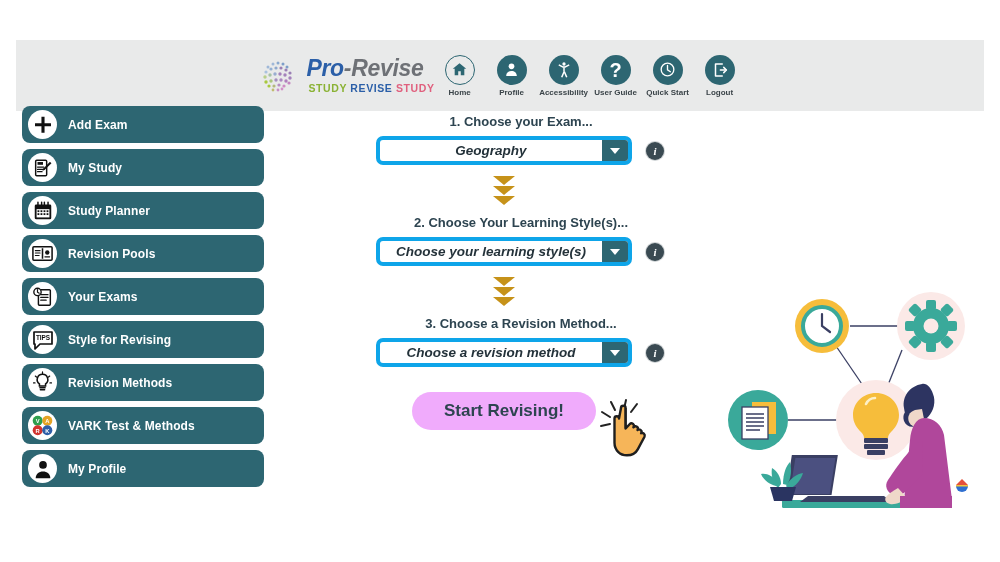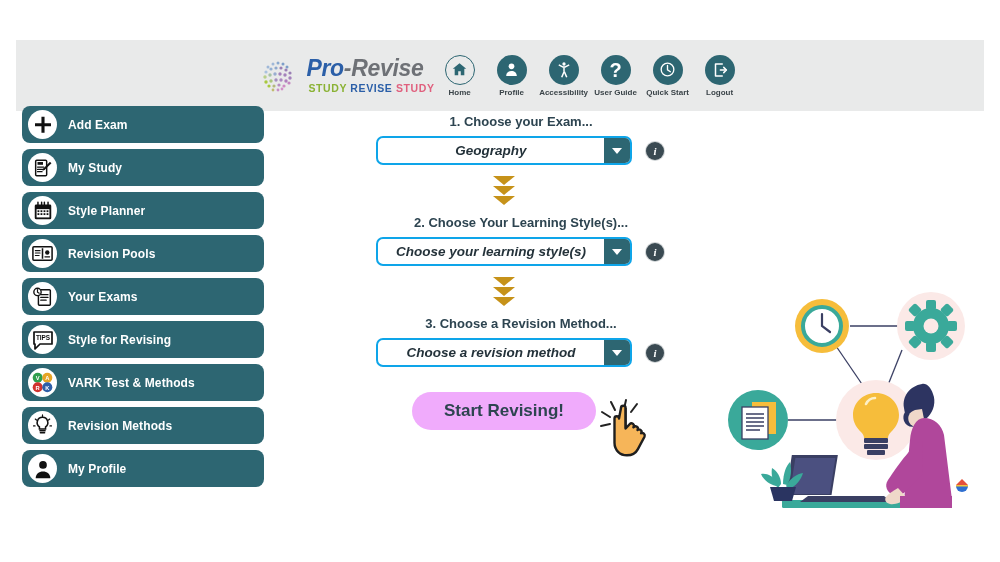--- a/index.html
+++ b/index.html
@@ -112,21 +112,21 @@
     text-align: center;
     font-size: 13px;
     font-weight: bold;
     color: #2d4450;
     margin-bottom: 7px;
   }
   .select-row { display: flex; align-items: center; }
   .select-box {
     position: relative;
     width: 256px; height: 29px;
-    border: 2px solid #0ea5e9;
+    border: 4px solid #0ea5e9;
     border-radius: 7px;
     background: #ffffff;
     display: flex; align-items: center; justify-content: center;
     cursor: pointer;
     overflow: hidden;
   }
   .select-value {
     font-size: 13.5px;
     font-style: italic;
     font-weight: bold;
@@ -356,21 +356,21 @@
             <rect x="12.6" y="11.2" width="2" height="2"></rect>
               <rect x="15.9" y="11.2" width="2" height="2"></rect>
             <rect x="6" y="14.4" width="2" height="2"></rect>
               <rect x="9.3" y="14.4" width="2" height="2"></rect>
             <rect x="12.6" y="14.4" width="2" height="2"></rect>
               <rect x="15.9" y="14.4" width="2" height="2"></rect>
           </g>
           <path d="M6.5 2.5v4M10.5 2.5v4M13.5 2.5v4M17.5 2.5v4" stroke="#111" stroke-width="1.6" stroke-linecap="round"></path>
         </svg>
       </div>
-      <div class="side-label">Style Planner</div>
+      <div class="side-label">Study Planner</div>
     </div>
 
     <div class="side-btn">
       <div class="side-icon">
         <svg width="23" height="23" viewBox="0 0 24 24">
           <rect x="2" y="5" width="20" height="14" rx="1" fill="none" stroke="#111" stroke-width="1.6"></rect>
           <path d="M12 6.5v11" stroke="#111" stroke-width="1.6"></path>
           <path d="M4.5 9h5M4.5 11.5h5M4.5 14h4" stroke="#111" stroke-width="1.1" stroke-linecap="round"></path>
           <circle cx="17" cy="11" r="2.3" fill="#111"></circle>
           <path d="M14.5 15.5h5" stroke="#111" stroke-width="1.1" stroke-linecap="round"></path>
@@ -392,47 +392,47 @@
     </div>
 
     <div class="side-btn">
       <div class="side-icon">
         <svg width="24" height="24" viewBox="0 0 24 24">
           <path d="M3 4h18v12H9l-5 5v-5H3z" fill="none" stroke="#111" stroke-width="1.7" stroke-linejoin="round"></path>
           <text x="12" y="12.4" font-size="6.4" font-weight="bold" fill="#111" text-anchor="middle" font-family="Liberation Sans, sans-serif">TIPS</text>
         </svg>
       </div>
       <div class="side-label">Style for Revising</div>
+    </div>
+
+    <div class="side-btn">
+      <div class="side-icon">
+        <svg width="23" height="23" viewBox="0 0 24 24">
+          <path d="M12 3.5a5.5 5.5 0 0 0-3.2 10v2.2h6.4V13.5A5.5 5.5 0 0 0 12 3.5z" fill="none" stroke="#111" stroke-width="1.6"></path>
+          <path d="M9.3 17.5h5.4M9.8 19.5h4.4" stroke="#111" stroke-width="1.6" stroke-linecap="round"></path>
+          <path d="M12 1v1.6M4.5 5.3l1.2 1M19.5 5.3l-1.2 1M2.6 12.5h1.6M19.8 12.5h1.6" stroke="#111" stroke-width="1.3" stroke-linecap="round"></path>
+        </svg>
+      </div>
+      <div class="side-label">Revision Methods</div>
     </div>
 
     <div class="side-btn">
       <div class="side-icon">
         <svg width="25" height="25" viewBox="0 0 26 26">
           <circle cx="8" cy="8" r="5.2" fill="#2e9e4e"></circle>
           <circle cx="18" cy="8" r="5.2" fill="#e6a425"></circle>
           <circle cx="8" cy="18" r="5.2" fill="#d1332e"></circle>
           <circle cx="18" cy="18" r="5.2" fill="#2f5fa8"></circle>
           <text x="8" y="10.3" font-size="6" font-weight="bold" fill="#fff" text-anchor="middle" font-family="Liberation Sans, sans-serif">V</text>
           <text x="18" y="10.3" font-size="6" font-weight="bold" fill="#fff" text-anchor="middle" font-family="Liberation Sans, sans-serif">A</text>
           <text x="8" y="20.3" font-size="6" font-weight="bold" fill="#fff" text-anchor="middle" font-family="Liberation Sans, sans-serif">R</text>
           <text x="18" y="20.3" font-size="6" font-weight="bold" fill="#fff" text-anchor="middle" font-family="Liberation Sans, sans-serif">K</text>
         </svg>
       </div>
       <div class="side-label">VARK Test &amp; Methods</div>
-    </div>
-
-    <div class="side-btn">
-      <div class="side-icon">
-        <svg width="23" height="23" viewBox="0 0 24 24">
-          <path d="M12 3.5a5.5 5.5 0 0 0-3.2 10v2.2h6.4V13.5A5.5 5.5 0 0 0 12 3.5z" fill="none" stroke="#111" stroke-width="1.6"></path>
-          <path d="M9.3 17.5h5.4M9.8 19.5h4.4" stroke="#111" stroke-width="1.6" stroke-linecap="round"></path>
-          <path d="M12 1v1.6M4.5 5.3l1.2 1M19.5 5.3l-1.2 1M2.6 12.5h1.6M19.8 12.5h1.6" stroke="#111" stroke-width="1.3" stroke-linecap="round"></path>
-        </svg>
-      </div>
-      <div class="side-label">Revision Methods</div>
     </div>
 
     <div class="side-btn">
       <div class="side-icon">
         <svg width="22" height="22" viewBox="0 0 24 24" fill="#111">
           <circle cx="12" cy="7.5" r="4.2"></circle>
             <path d="M4 22c0-4.4 3.6-7.3 8-7.3s8 2.9 8 7.3z"></path>
         </svg>
       </div>
       <div class="side-label">My Profile</div>

